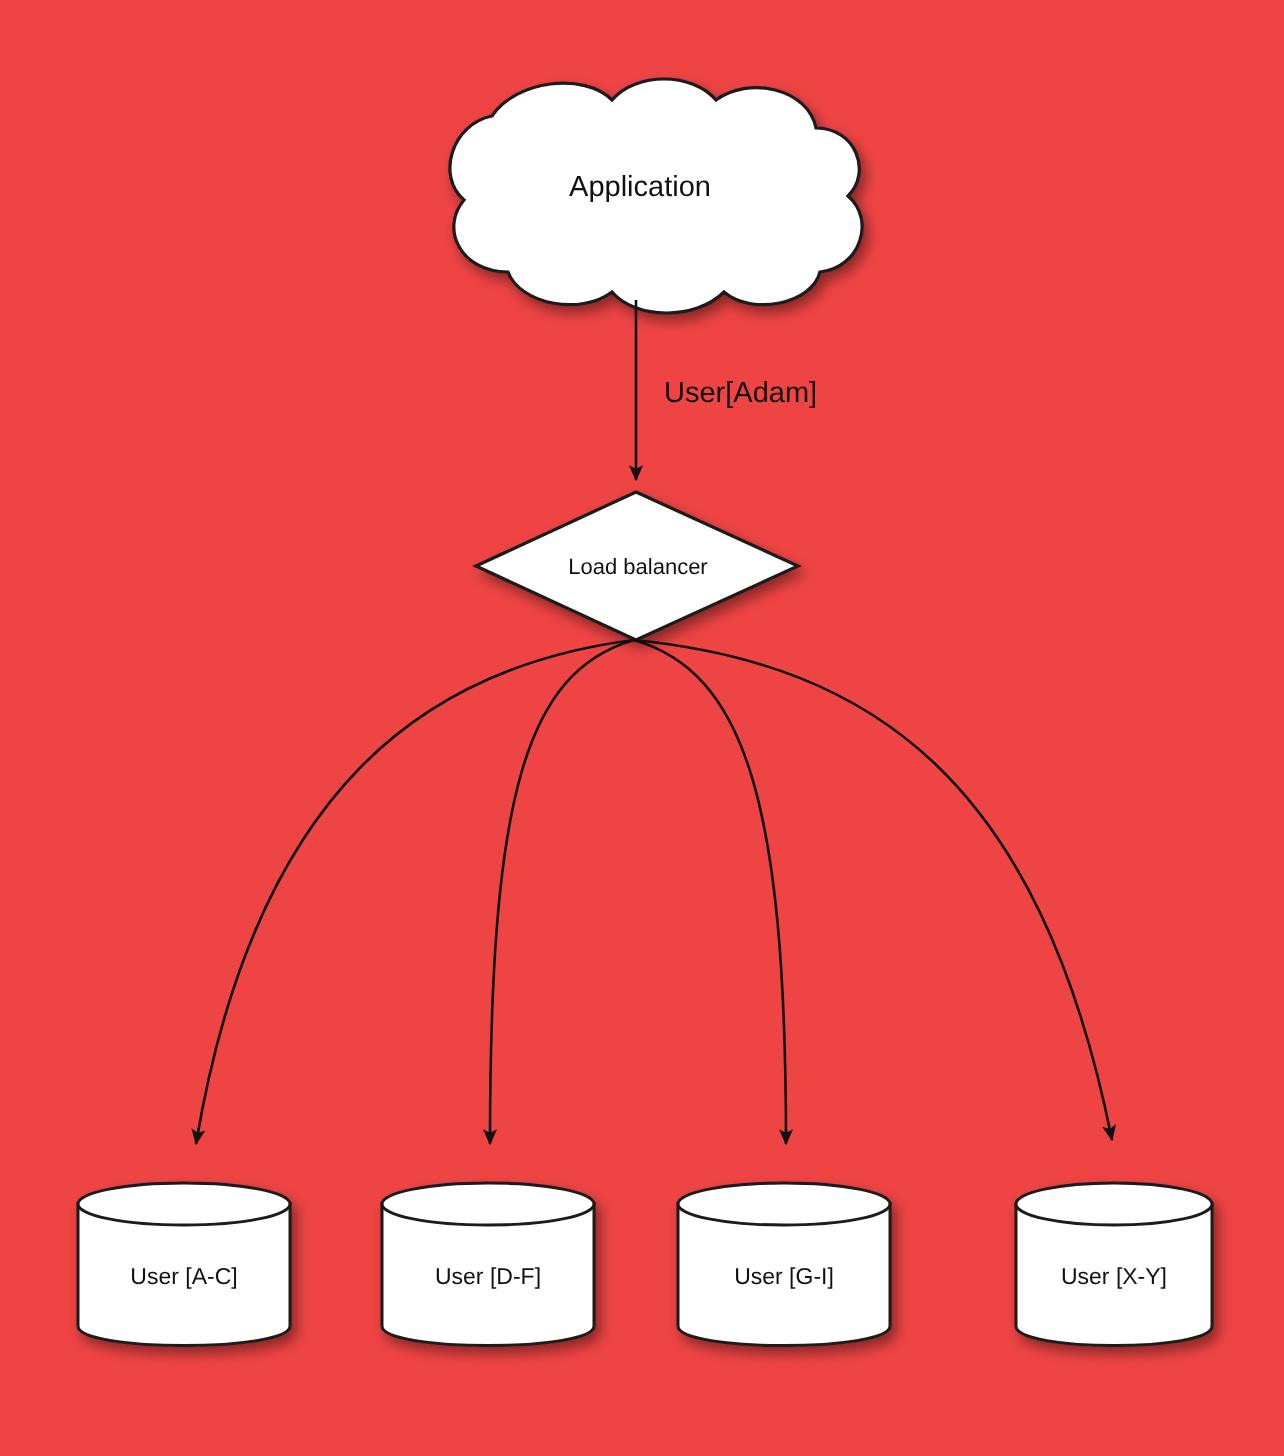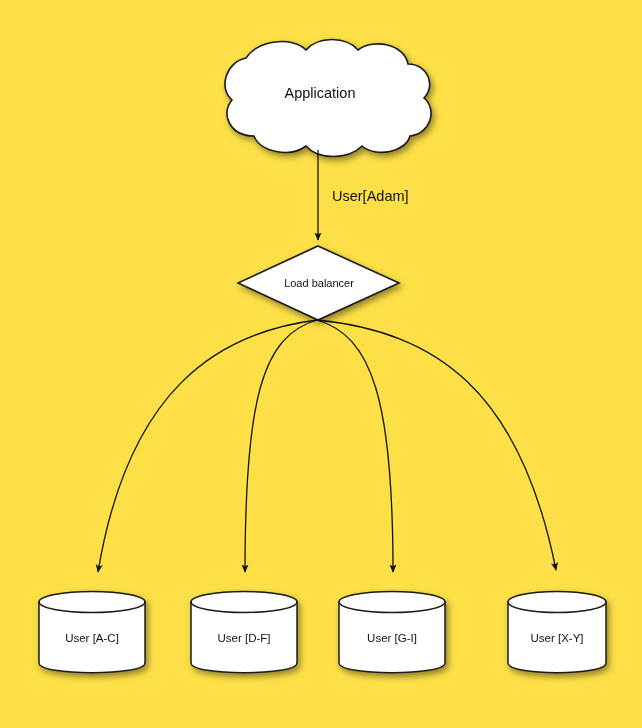--- a/index.html
+++ b/index.html
@@ -8,21 +8,21 @@
     padding: 0;
     background: #ffffff;
   }
   body {
     font-family: "Liberation Sans", sans-serif;
   }
   #diagram-canvas {
     position: relative;
     width: 642px;
     height: 728px;
-    background: #fde047;
+    background: #ef4444;
     overflow: hidden;
   }
   #diagram-svg {
     position: absolute;
     left: 0;
     top: 0;
     width: 642px;
     height: 728px;
   }
   .node-label {

